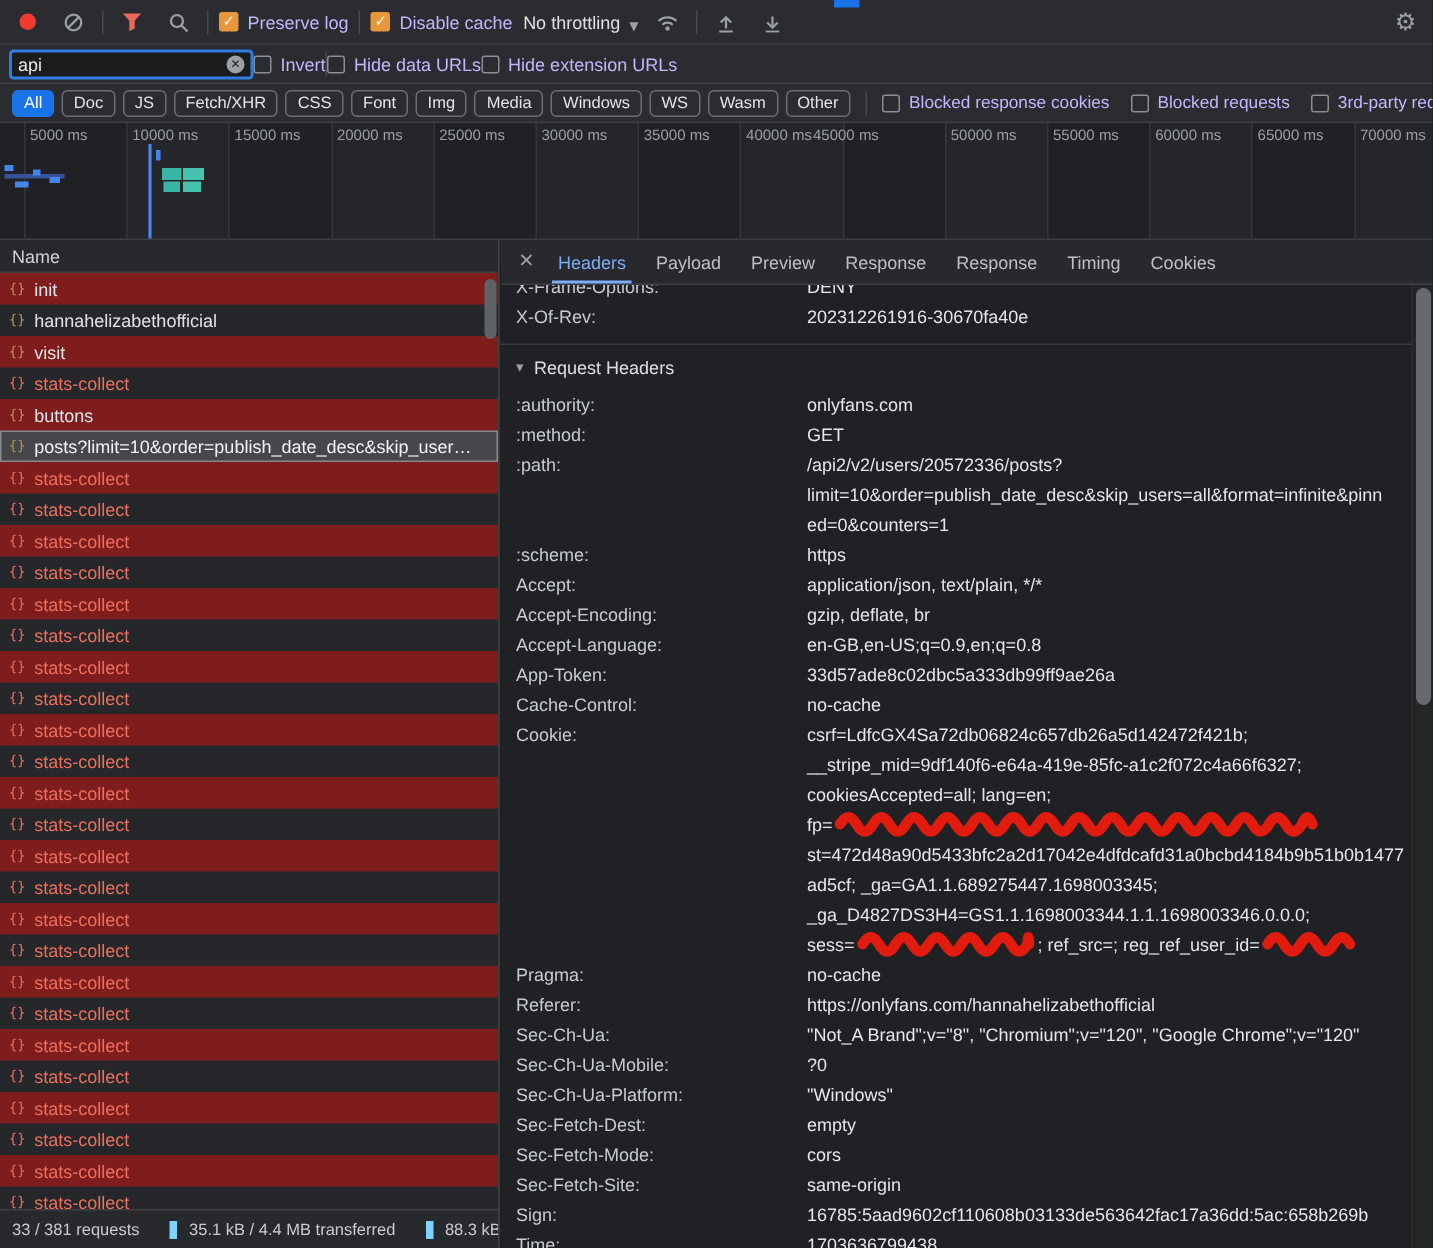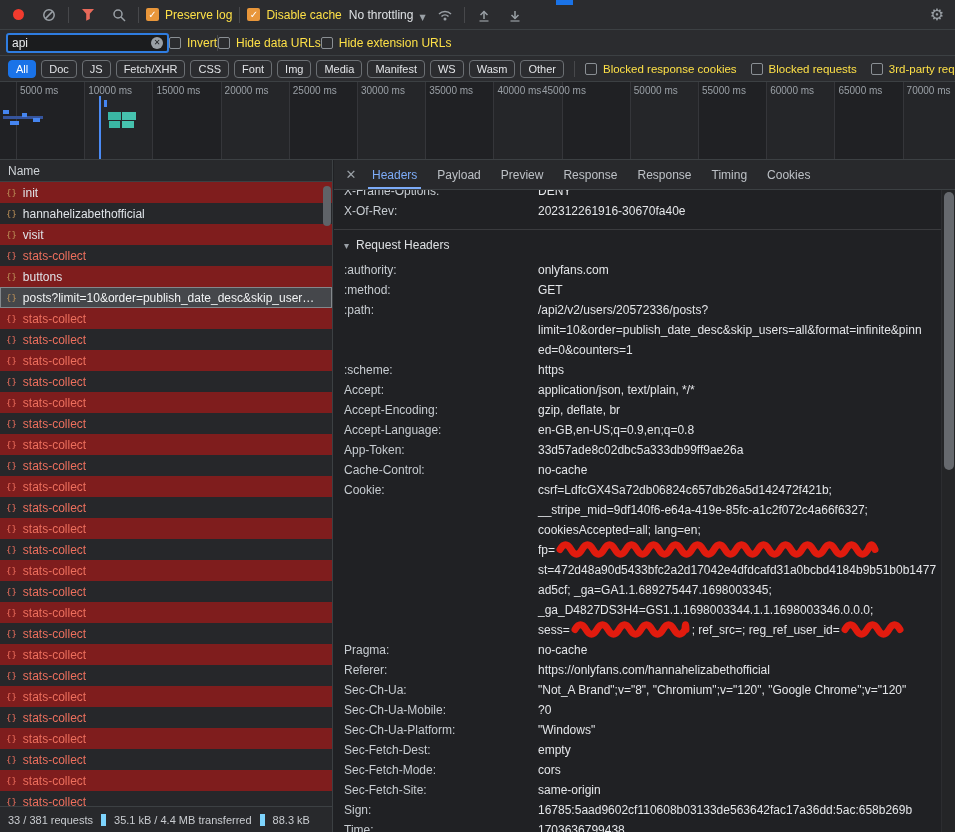--- a/index.html
+++ b/index.html
@@ -11,21 +11,21 @@
   }
   .glyph { font-family:"DejaVu Sans",sans-serif; }
 
   
   .toolbar { position:absolute; top:0; left:0; right:0; height:30px;
     background:#2b2c2f; border-bottom:1px solid #3c4043;
     display:flex; align-items:center; gap:7px; padding:0 6px; }
   .icon-btn { width:24px; height:24px; flex:none; display:flex; align-items:center; justify-content:center; }
   .record-dot { width:11px; height:11px; border-radius:50%; background:#f23b2e; }
   .tb-sep { width:1px; height:16px; background:#47484b; flex:none; }
-  .tb-label { color:#fde047; white-space:nowrap; }
+  .tb-label { color:#c4b5fd; white-space:nowrap; }
   .cb-group { display:flex; align-items:center; gap:6px; white-space:nowrap; }
   .cb { width:13px; height:13px; border-radius:2px; background:#e8963a;
     display:flex; align-items:center; justify-content:center; flex:none; }
   .cb .glyph { color:#fff; font-size:10px; font-weight:bold; line-height:1; }
   .cb-un { width:12px; height:12px; border:1.5px solid #8a8f94; border-radius:2px; flex:none; }
   .select { display:flex; align-items:flex-end; gap:6px; color:#dee1e4; white-space:nowrap; }
   .caret { font-size:8px; color:#9aa0a6; }
   .tb-spacer { flex:1; }
   .gear { font-size:16px; color:#9aa0a6; line-height:1; }
   .top-strip { position:absolute; top:0; left:556px; width:17px; height:5px; background:#1a73e8; z-index:5; }
@@ -73,21 +73,21 @@
   .req-icon { font-family:"DejaVu Sans Mono","Liberation Mono",monospace;
     font-size:9px; color:#bd9158; flex:none; }
   .req-row.error, .req-row.error .req-icon { color:#ed6f5d; }
   .req-row.selected { background:#45474b; color:#f1f3f4;
     outline:1px solid #84888c; outline-offset:-1px; }
   .left-scroll { position:absolute; top:22px; right:0; width:10px; bottom:26px; }
   .left-thumb { position:absolute; top:4px; right:1px; width:8px; height:40px;
     background:#5f6368; border-radius:4px; }
   .status { position:absolute; left:0; bottom:0; height:26px; right:0;
     background:#28292c; border-top:1px solid #3c4043;
-    display:flex; align-items:center; font-size:11px; color:#c9ccd0; overflow:hidden; }
+    display:flex; align-items:center; font-size:11px; color:#c9ccd0; overflow:hidden;gap:12px; }
   .st-item { padding:0 8px; white-space:nowrap; }
   .st-b { border-left:5px solid #7dd3fc; }
 
   
   .right-panel { position:absolute; top:160px; left:334px; right:0; bottom:0; background:#202124; }
   .tabs { height:30px; background:#28292c; border-bottom:1px solid #3c4043;
     display:flex; align-items:center; padding:0 6px; }
   .tab-close { color:#9aa0a6; font-size:13px; width:22px; text-align:center; flex:none; }
   .tab { padding:0 10px; height:100%; display:flex; align-items:center;
     color:#bdc1c6; position:relative; white-space:nowrap; }
@@ -206,21 +206,21 @@
 <div class="chipsbar">
   <div class="chips">
       <div class="chip selected">All</div>
       <div class="chip">Doc</div>
       <div class="chip">JS</div>
       <div class="chip">Fetch/XHR</div>
       <div class="chip">CSS</div>
       <div class="chip">Font</div>
       <div class="chip">Img</div>
       <div class="chip">Media</div>
-      <div class="chip">Manifest</div>
+      <div class="chip">Windows</div>
       <div class="chip">WS</div>
       <div class="chip">Wasm</div>
       <div class="chip">Other</div>
     </div>
   <div class="tb-sep"></div>
   <div class="chips-cbs">
       <div class="cb-group">
         <span class="cb-un"></span>
         <span class="tb-label">Blocked response cookies</span>
       </div>

